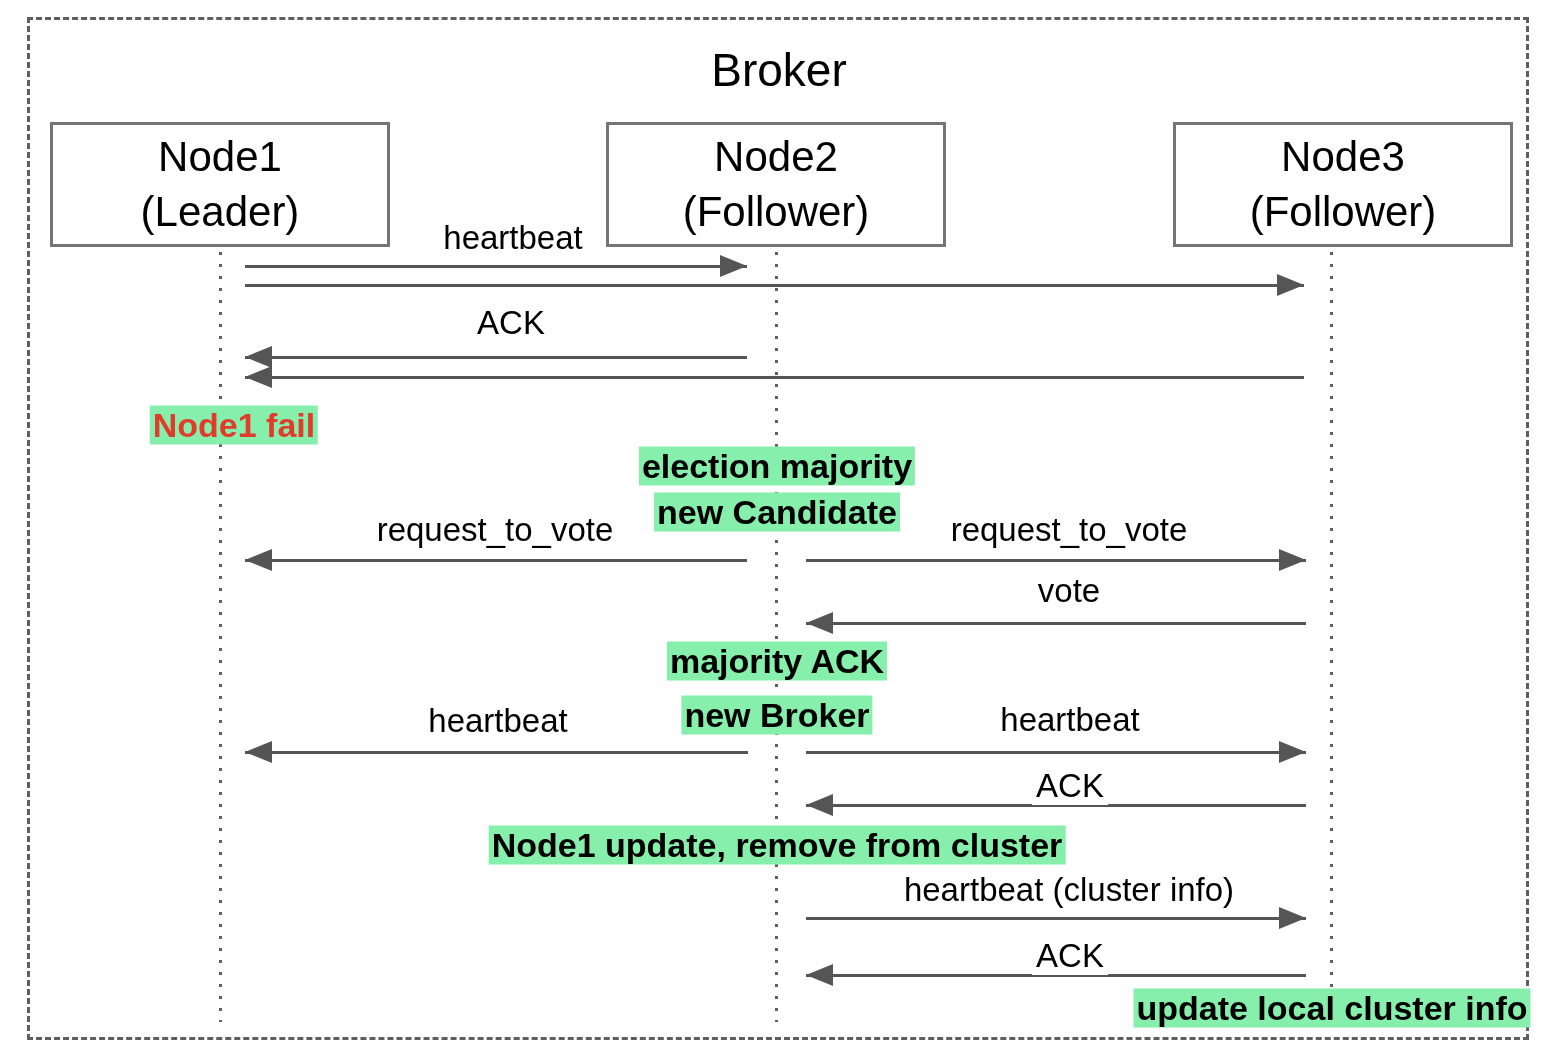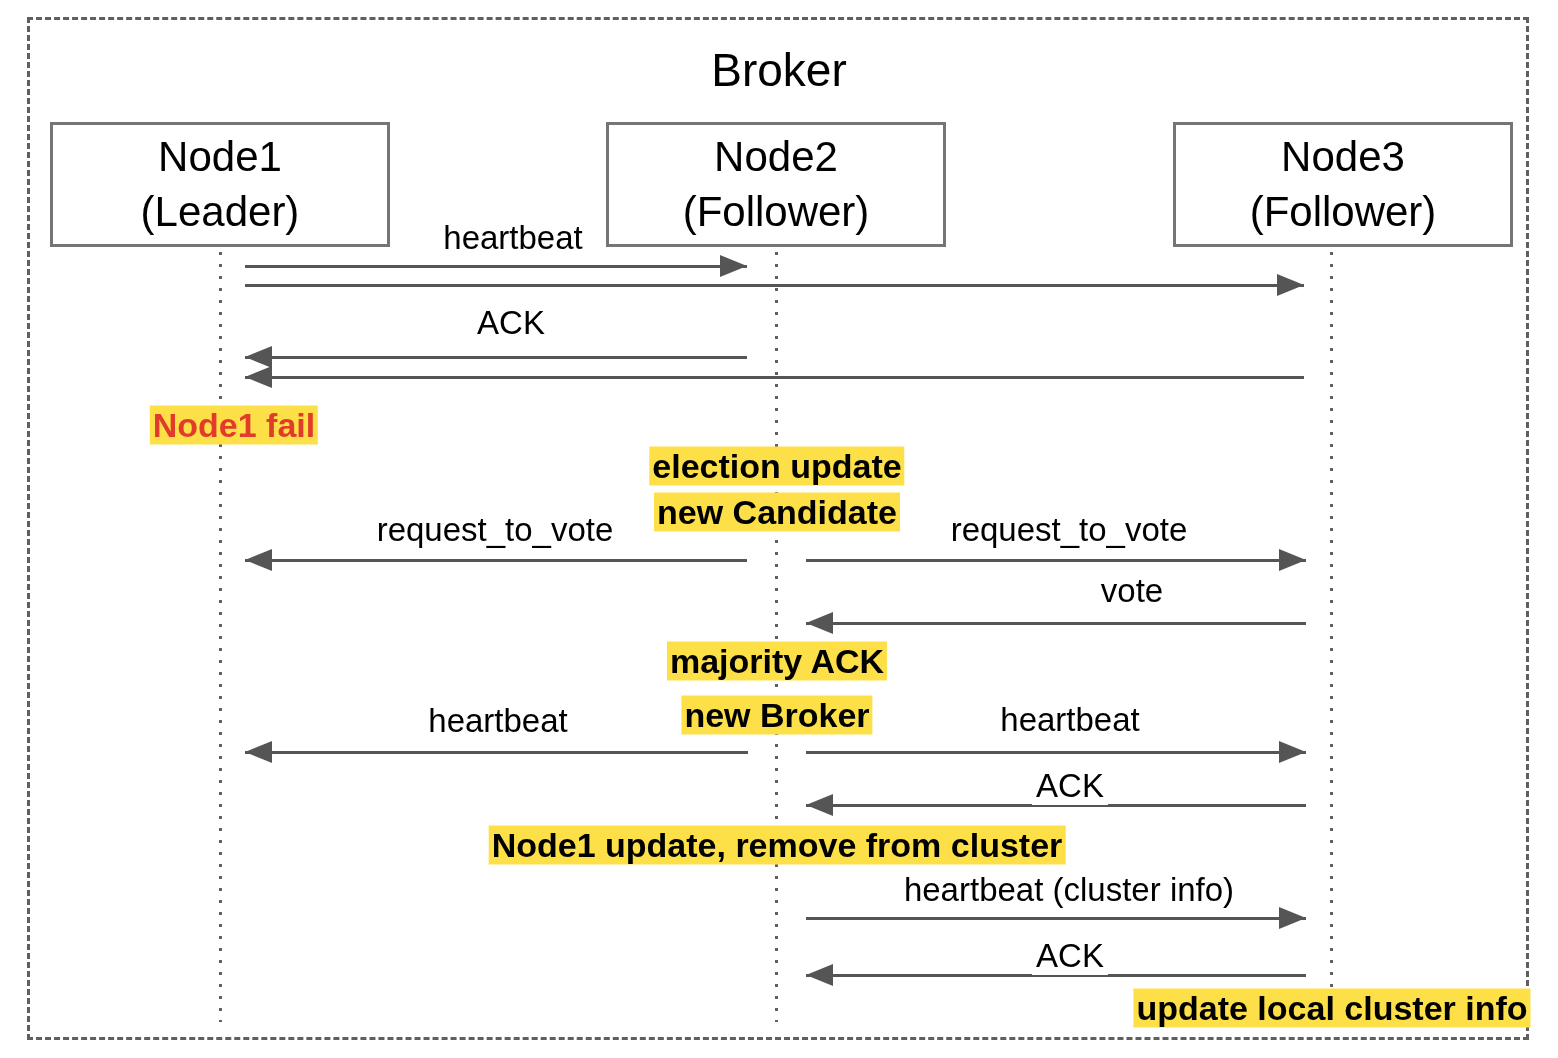--- a/index.html
+++ b/index.html
@@ -54,21 +54,21 @@
   .ah-right{border-left:27px solid var(--arrow,#555);}
   .ah-left{border-right:27px solid var(--arrow,#555);}
   .msg-label{
     position:absolute;transform:translate(-50%,-50%);
     font-size:33px;color:var(--text,#000);
     white-space:nowrap;z-index:4;background:#fff;padding:0 4px;
   }
   .note{
     position:absolute;transform:translate(-50%,-50%);
     font-size:34px;font-weight:bold;color:var(--text,#000);
-    white-space:nowrap;z-index:4;background:#fde047;padding:0 3px;
+    white-space:nowrap;z-index:4;background:#86efac;padding:0 3px;
   }
   .note-red{color:var(--fail-text,#e13b2b);}
 </style>
 </head>
 <body>
 
 <div id="canvas">
   <div class="frame"></div>
   <div class="diagram-title" style="left:779px;top:70px;">Broker</div>
   <div id="diagram-layer">
@@ -96,39 +96,39 @@
       <div class="msg-line" style="left: 245px; width: 502px; top: 355.5px;"></div>
       <div class="arrowhead ah-left" style="top: 346px; left: 245px;"></div>
       <div class="msg-line" style="left: 245px; width: 1059px; top: 375.5px;"></div>
       <div class="arrowhead ah-left" style="top: 366px; left: 245px;"></div>
       <div class="msg-label" style="left: 495px; top: 530px;">request_to_vote</div>
       <div class="msg-line" style="left: 245px; width: 502px; top: 558.5px;"></div>
       <div class="arrowhead ah-left" style="top: 549px; left: 245px;"></div>
       <div class="msg-label" style="left: 1069px; top: 530px;">request_to_vote</div>
       <div class="msg-line" style="left: 806px; width: 500px; top: 558.5px;"></div>
       <div class="arrowhead ah-right" style="top: 549px; left: 1279px;"></div>
-      <div class="msg-label" style="left: 1132px; top: 591px;">vote</div>
+      <div class="msg-label" style="left: 1069px; top: 591px;">vote</div>
       <div class="msg-line" style="left: 806px; width: 500px; top: 621.5px;"></div>
       <div class="arrowhead ah-left" style="top: 612px; left: 806px;"></div>
       <div class="msg-label" style="left: 498px; top: 721px;">heartbeat</div>
       <div class="msg-line" style="left: 245px; width: 503px; top: 750.5px;"></div>
       <div class="arrowhead ah-left" style="top: 741px; left: 245px;"></div>
       <div class="msg-label" style="left: 1070px; top: 720px;">heartbeat</div>
       <div class="msg-line" style="left: 806px; width: 500px; top: 750.5px;"></div>
       <div class="arrowhead ah-right" style="top: 741px; left: 1279px;"></div>
       <div class="msg-label" style="left: 1070px; top: 786px;">ACK</div>
       <div class="msg-line" style="left: 806px; width: 500px; top: 803.5px;"></div>
       <div class="arrowhead ah-left" style="top: 794px; left: 806px;"></div>
       <div class="msg-label" style="left: 1069px; top: 890px;">heartbeat (cluster info)</div>
       <div class="msg-line" style="left: 806px; width: 500px; top: 916.5px;"></div>
       <div class="arrowhead ah-right" style="top: 907px; left: 1279px;"></div>
       <div class="msg-label" style="left: 1070px; top: 956px;">ACK</div>
       <div class="msg-line" style="left: 806px; width: 500px; top: 973.5px;"></div>
       <div class="arrowhead ah-left" style="top: 964px; left: 806px;"></div>
       <div class="note note-red" style="left: 234px; top: 425px;">Node1 fail</div>
-      <div class="note" style="left: 777px; top: 466px;">election update</div>
+      <div class="note" style="left: 777px; top: 466px;">election majority</div>
       <div class="note" style="left: 777px; top: 512px;">new Candidate</div>
       <div class="note" style="left: 777px; top: 661px;">majority ACK</div>
       <div class="note" style="left: 777px; top: 715px;">new Broker</div>
       <div class="note" style="left: 777px; top: 845px;">Node1 update, remove from cluster</div>
       <div class="note" style="left: 1332px; top: 1008px;">update local cluster info</div>
     </div>
 </div>
 
 </body></html>

